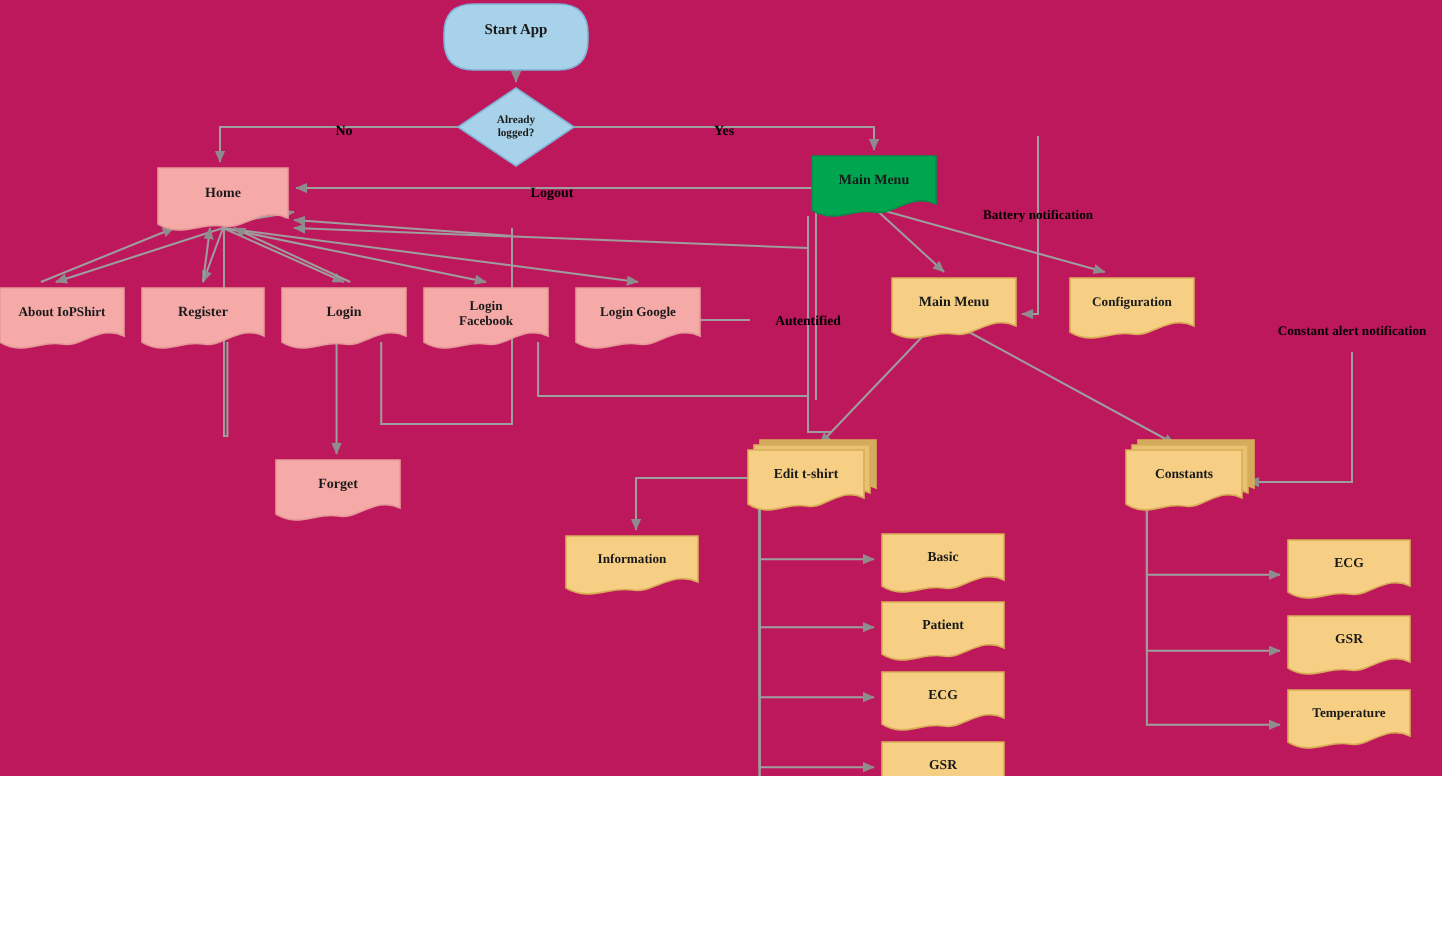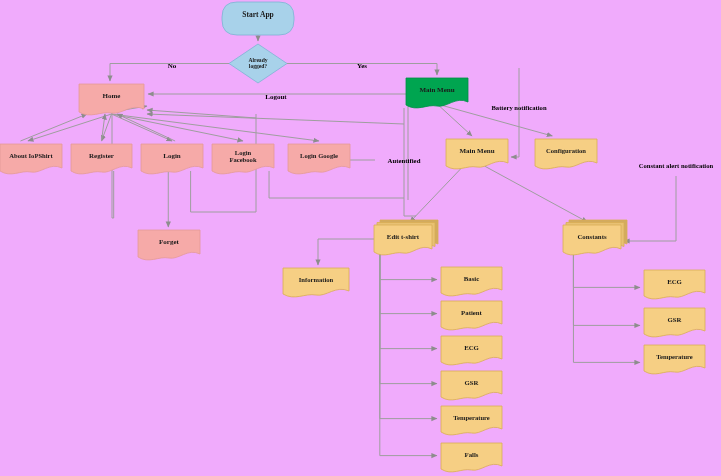--- a/index.html
+++ b/index.html
@@ -1,19 +1,19 @@
 <!DOCTYPE html>
 <html><head>
 <meta charset="utf-8">
 <style>
   html,body{margin:0;padding:0;background:#ffffff;}
   #stage{
     position:relative;
-    width:721px;height:476px;
-    background:#f0abfc;
+    width:721px;height:388px;
+    background:#be185d;
     font-family:"Liberation Serif", serif;
     overflow:hidden;
   }
   svg{position:absolute;left:0;top:0;width:721px;height:476px;}
   .edge{stroke:#9e9e9e;stroke-width:1;fill:none;}
   .lbl{
     font-family:"Liberation Serif", serif;
     font-weight:bold;
     fill:#1a1a1a;
     text-anchor:middle;

